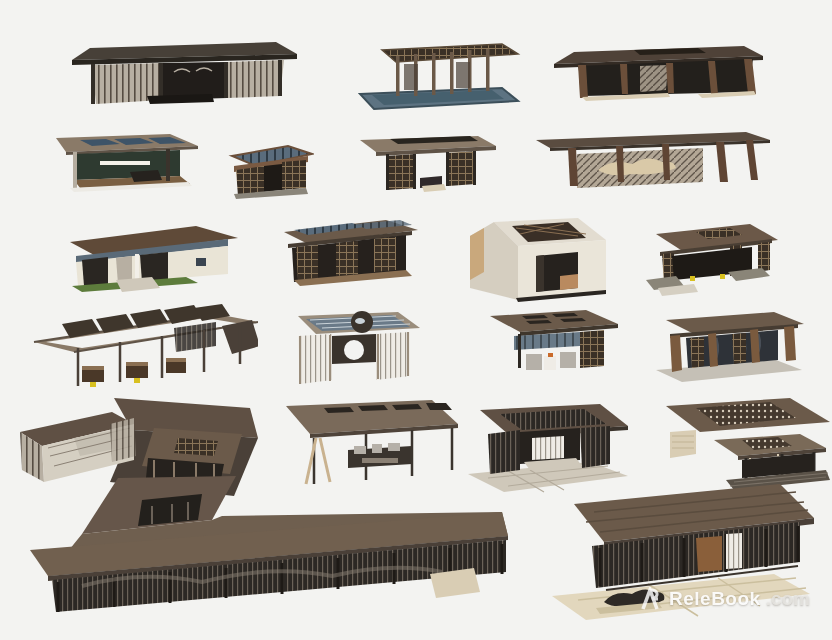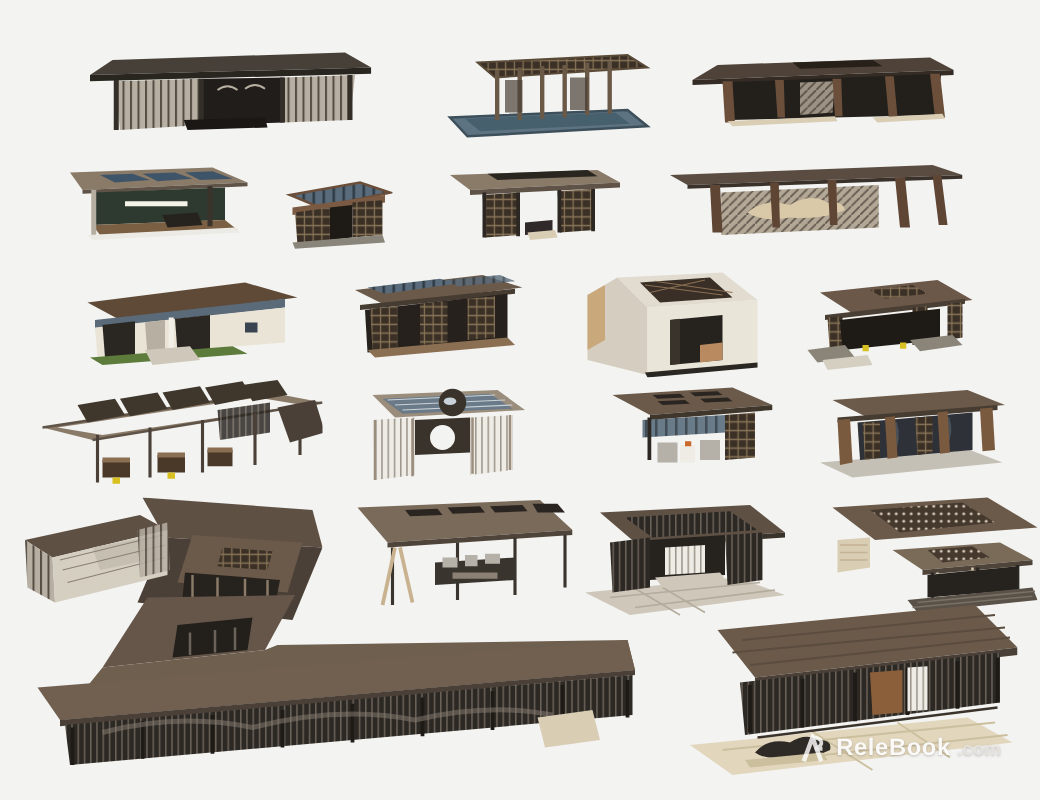--- a/index.html
+++ b/index.html
@@ -3,21 +3,21 @@
 <meta charset="utf-8">
 <style>
   html,body{margin:0;padding:0;}
   body{font-family:"Liberation Sans", sans-serif;}
   .canvas{position:relative;width:832px;height:640px;background:#f3f3f1;overflow:hidden;}
   figure.model{position:absolute;margin:0;padding:0;}
   figure.model svg{display:block;width:100%;height:100%;}
   .watermark{position:absolute;left:638px;top:587px;display:flex;align-items:center;gap:5px;
     color:rgba(255,255,255,0.92);text-shadow:0 1px 2px rgba(90,80,70,0.35);}
   .watermark .wm-name{font-size:19px;font-weight:bold;letter-spacing:0.5px;}
-  .watermark .wm-suffix{font-size:15px;font-weight:bold;color:rgba(235,233,230,0.75);}
+  .watermark .wm-suffix{font-size:19px;font-weight:bold;color:rgba(235,233,230,0.75);}
   .wm-logo{opacity:0.9;}
 </style>
 </head>
 <body>
 
 <div class="canvas" style="background: rgb(243, 243, 241);">
 
 <svg width="0" height="0" style="position:absolute" aria-hidden="true">
   <defs>
     <pattern id="pv" width="6" height="8" patternUnits="userSpaceOnUse">

